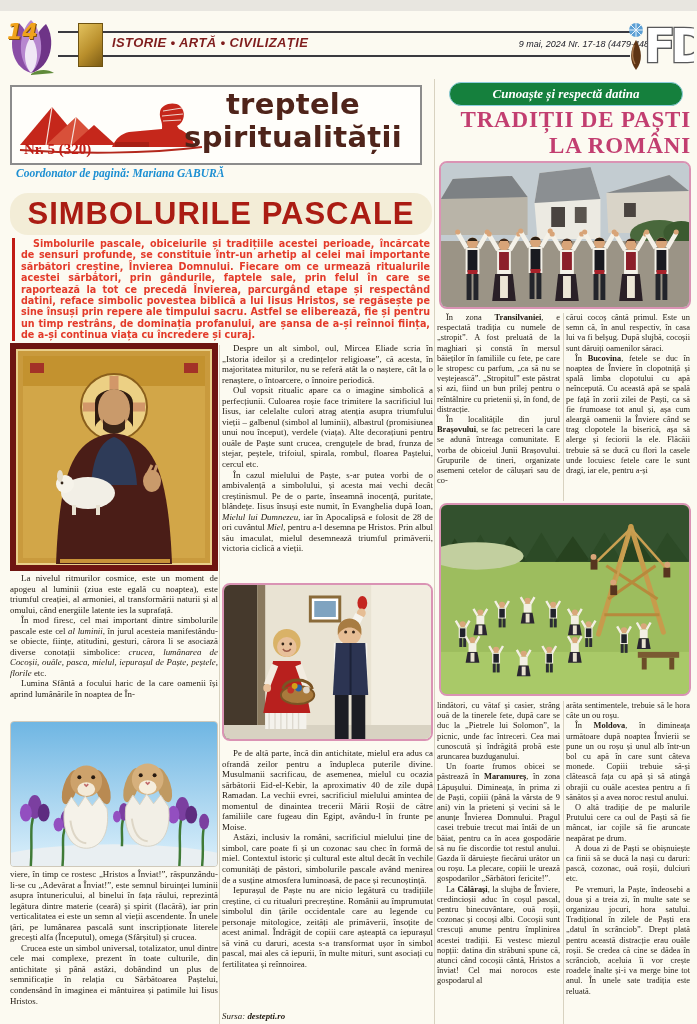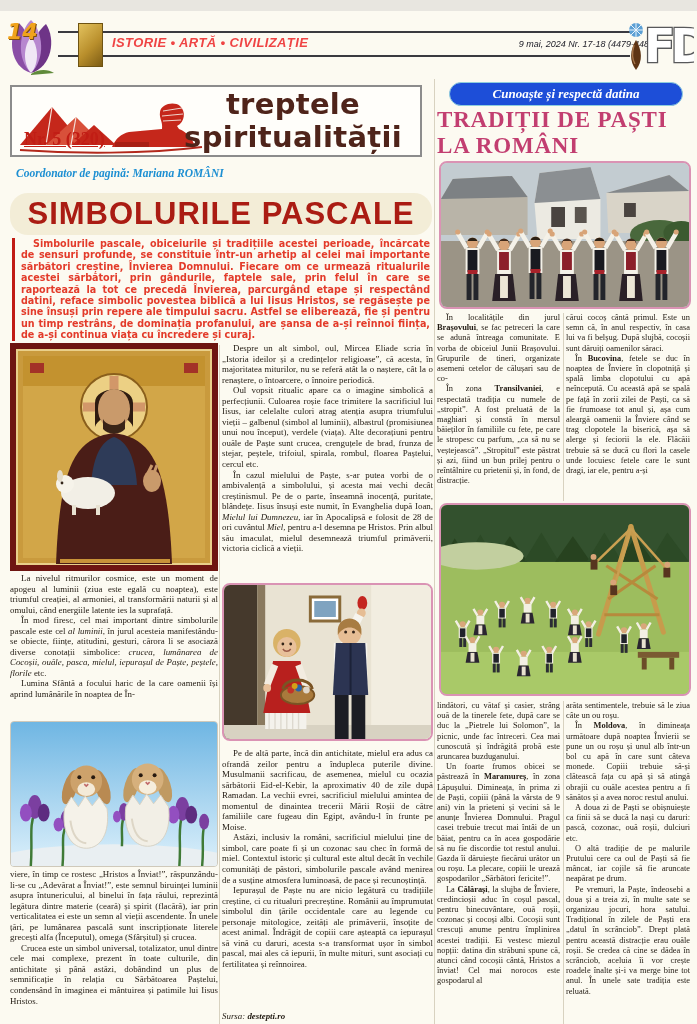--- a/index.html
+++ b/index.html
@@ -2,36 +2,36 @@
 <html lang="ro"><head>
 <meta charset="utf-8">
 <style>
   html,body{margin:0;padding:0;background:#e8e6e0;}
   .page{position:relative;width:697px;height:1024px;background:#fcfaf1;overflow:hidden;
         font-family:"Liberation Serif",serif;margin:11px auto;padding-left:34px;}
   .abs{position:absolute;}
   
   .rule{position:absolute;left:58px;width:572px;height:2px;background:#3a3a40;}
   .section-label{position:absolute;left:112px;top:24px;font-family:"Liberation Sans",sans-serif;
-        font-style:italic;font-weight:900;font-size:13px;color:#ef4444;letter-spacing:.4px;text-align:center;}
+        font-style:italic;font-weight:900;font-size:13px;color:#7f1d1d;letter-spacing:.4px;text-align:center;}
   .date-issue{position:absolute;right:74px;top:28px;font-family:"Liberation Sans",sans-serif;
         font-style:italic;font-weight:normal;font-size:9px;color:#1a1a24;}
   .pagenum{position:absolute;left:7px;top:8px;font-family:"DejaVu Sans",sans-serif;
         font-style:italic;font-weight:900;font-size:22px;color:#f0a31c;
         text-shadow:1px 1px 0 #7a4d12;z-index:3;}
   .goldblock{position:absolute;left:78px;top:12px;width:23px;height:42px;
         background:linear-gradient(135deg,#e3c25e 0%,#b98f2c 55%,#7d5c14 100%);
         border:1px solid #6e5312;z-index:2;}
   
-  .masthead-box{position:absolute;left:10px;top:74px;width:412px;height:72px;background:#fffefa;
+  .masthead-box{position:absolute;left:10px;top:74px;width:412px;height:80px;background:#fffefa;
         border:2px solid #8c8c8c;box-sizing:border-box;}
   .masthead-title{position:absolute;left:150px;top:1px;width:262px;text-align:center;
         font-family:"DejaVu Sans",sans-serif;font-weight:bold;color:#4f241a;
         font-size:29px;line-height:33px;letter-spacing:.3px;}
-  .masthead-issue{position:absolute;left:12px;bottom:5px;font-weight:bold;font-size:18px;color:#c11d15;text-decoration:underline;}
+  .masthead-issue{position:absolute;left:12px;bottom:5px;font-weight:bold;font-size:15px;color:#c11d15;}
   .coordinator{position:absolute;left:16px;top:156px;font-style:italic;font-weight:bold;
         font-size:11.5px;color:#1d8fd2;}
   
   .main-title{position:absolute;left:10px;top:182px;width:422px;height:42px;background:#f3edd7;
         color:#aa1c13;font-family:"Liberation Sans",sans-serif;font-weight:bold;font-size:31px;
         line-height:42px;text-align:center;letter-spacing:1px;border-radius:18px;}
   .lead{position:absolute;left:12px;top:227px;width:418px;box-sizing:border-box;
         border-left:3px solid #c11c15;padding-left:6px;color:#e33b2a;
         font-family:"DejaVu Sans",sans-serif;font-weight:bold;font-size:9.6px;line-height:11.4px;
         text-align:justify;text-indent:12px;}
@@ -40,24 +40,24 @@
   .para.cont{text-indent:0;}
   .narrow .para{font-size:8.4px;line-height:10.2px;text-indent:9px;}
   .narrow .para.cont{text-indent:0;}
   .source{text-align:left;text-indent:0;font-style:italic;margin-top:2px;}
   
   .photo{position:absolute;box-sizing:border-box;overflow:hidden;background:#ddd;}
   .pink-frame{border:2px solid #da93b4;border-radius:8px;}
   .thin-frame{border:1px solid #cfc9ba;border-radius:4px;}
   .photo svg{display:block;width:100%;height:100%;}
   
-  .kicker{position:absolute;left:449px;top:71px;width:232px;height:22px;background:#1d4ed8;
+  .kicker{position:absolute;left:449px;top:71px;width:232px;height:22px;background:#15803d;
         border:1px solid #8ecddd;border-radius:12px;color:#fff;font-style:italic;font-weight:bold;
         font-size:13px;line-height:21px;text-align:center;}
-  .right-title{position:absolute;left:437px;top:96px;width:254px;text-align:left;color:#c23e70;
+  .right-title{position:absolute;left:437px;top:96px;width:254px;text-align:right;color:#c23e70;
         font-weight:bold;font-size:23px;line-height:25.5px;letter-spacing:.8px;}
   
   .vrule{position:absolute;width:1px;background:#d8d2c0;}
 </style>
 </head>
 <body>
 
 <div class="page">
 
   <div class="rule" style="top:20px;"></div>
@@ -96,21 +96,21 @@
       <path d="M147 16 L166 13 M146 21 L167 19 M147 26 L165 25" stroke="#f0d5cd" stroke-width="1"></path>
       <rect x="99" y="47" width="34" height="5" fill="#a81f14"></rect>
       <path d="M4 55 C60 59 130 59 186 52" stroke="#b3281c" stroke-width="2" fill="none"></path>
     </svg>
     <div class="masthead-title">
       <div>treptele</div>
       <div>spiritualității</div>
     </div>
     <div class="masthead-issue">Nr. 5 (320)</div>
   </div>
-  <div class="coordinator">Coordonator de pagină: Mariana ROMÂNI</div>
+  <div class="coordinator">Coordonator de pagină: Mariana GABURĂ</div>
 
   <div class="main-title">SIMBOLURILE PASCALE</div>
   <div class="lead">Simbolurile pascale, obiceiurile și tradițiile acestei perioade, încărcate de sensuri profunde, se constituie într-un arhetip al celei mai importante sărbători creștine, Învierea Domnului. Fiecare om ce urmează ritualurile acestei sărbători, prin gândurile, faptele sale, prin felul în care se raportează la tot ce precedă Învierea, parcurgând etape și respectând datini, reface simbolic povestea biblică a lui Iisus Hristos, se regăsește pe sine însuși prin repere ale timpului sacru. Astfel se eliberează, fie și pentru un timp restrâns, de dominația profanului, are șansa de a-și reînnoi ființa, de a-și continua viața cu încredere și curaj.</div>
 
   <div class="photo" style="left:10px;top:332px;width:208px;height:228px;">
     <svg viewBox="0 0 208 228" preserveAspectRatio="none">
       <rect width="208" height="228" fill="#6e1511"></rect>
       <rect x="7" y="7" width="194" height="214" fill="#c99a3d" stroke="#e9cf8a" stroke-width="2"></rect>
       <rect x="13" y="13" width="182" height="202" fill="#d2a648"></rect>
       <path d="M13 13 h182 v30 h-182 Z" fill="#c3922f"></path>
@@ -309,22 +309,22 @@
         <use href="#fw" x="64" y="82"></use>
       <use href="#fm" x="96" y="79"></use>
         <use href="#fw" x="128" y="82"></use>
       <use href="#fm" x="161" y="80"></use>
         <use href="#fw" x="193" y="82"></use>
       <use href="#fm" x="224" y="80"></use>
     </svg>
   </div>
 
   <div class="body-text narrow" style="left:437px;top:302px;width:123px;height:190px;">
+      <p class="para">În zona <b>Transilvaniei</b>, e respectată tradiția cu numele de „stropit”. A fost preluată de la maghiari și constă în mersul băieților în familiile cu fete, pe care le stropesc cu parfum, „ca să nu se veștejească”. „Stropitul” este păstrat și azi, fiind un bun prilej pentru o reîntâlnire cu prietenii și, în fond, de distracție.</p>
       <p class="para">În localitățile din jurul <b>Brașovului</b>, se fac petreceri la care se adună întreaga comunitate. E vorba de obiceiul Junii Brașovului. Grupurile de tineri, organizate asemeni cetelor de călușari sau de co-</p>
-      <p class="para">În zona <b>Transilvaniei</b>, e respectată tradiția cu numele de „stropit”. A fost preluată de la maghiari și constă în mersul băieților în familiile cu fete, pe care le stropesc cu parfum, „ca să nu se veștejească”. „Stropitul” este păstrat și azi, fiind un bun prilej pentru o reîntâlnire cu prietenii și, în fond, de distracție.</p>
     </div>
   <div class="body-text narrow" style="left:566px;top:302px;width:124px;height:190px;">
       <p class="para cont">cărui cocoș cântă primul. Este un semn că, în anul respectiv, în casa lui va fi belșug. După slujbă, cocoșii sunt dăruiți oamenilor săraci.</p>
       <p class="para">În <b>Bucovina</b>, fetele se duc în noaptea de Înviere în clopotniță și spală limba clopotului cu apă neîncepută. Cu această apă se spală pe față în zorii zilei de Paști, ca să fie frumoase tot anul și, așa cum aleargă oamenii la Înviere când se trag clopotele la biserică, așa să alerge și feciorii la ele. Flăcăii trebuie să se ducă cu flori la casele unde locuiesc fetele care le sunt dragi, iar ele, pentru a-și</p>
     </div>
 
   <div class="photo pink-frame" style="left:439px;top:492px;width:252px;height:193px;">
     <svg viewBox="0 0 252 193" preserveAspectRatio="none">
       <rect width="252" height="193" fill="#9dbd5e"></rect>
       <rect width="252" height="58" fill="#33512e"></rect>
@@ -398,24 +398,24 @@
         <use href="#dw" x="206" y="124"></use>
     </svg>
   </div>
 
   <div class="body-text narrow" style="left:437px;top:690px;width:123px;height:330px;">
       <p class="para cont">lindători, cu vătaf și casier, strâng ouă de la tinerele fete, după care se duc la „Pietrele lui Solomon”, la picnic, unde fac întreceri. Cea mai cunoscută și îndrăgită probă este aruncarea buzduganului.</p>
       <p class="para">Un foarte frumos obicei se păstrează în <b>Maramureș</b>, în zona Lăpușului. Dimineața, în prima zi de Paști, copiii (până la vârsta de 9 ani) vin la prieteni și vecini să le anunțe Învierea Domnului. Pragul casei trebuie trecut mai întâi de un băiat, pentru ca în acea gospodărie să nu fie discordie tot restul anului. Gazda îi dăruiește fiecărui urător un ou roșu. La plecare, copiii le urează gospodarilor „Sărbători fericite!”.</p>
       <p class="para">La <b>Călărași</b>, la slujba de Înviere, credincioșii aduc în coșul pascal, pentru binecuvântare, ouă roșii, cozonac și cocoși albi. Cocoșii sunt crescuți anume pentru împlinirea acestei tradiții. Ei vestesc miezul nopții: datina din străbuni spune că, atunci când cocoșii cântă, Hristos a înviat! Cel mai norocos este gospodarul al</p>
     </div>
   <div class="body-text narrow" style="left:566px;top:690px;width:124px;height:330px;">
-      <p class="para cont">arăta sentimentele, trebuie să le ziua câte un ou roșu.</p>
+      <p class="para cont">arăta sentimentele, trebuie să le hora câte un ou roșu.</p>
       <p class="para">În <b>Moldova</b>, în dimineața următoare după noaptea Învierii se pune un ou roșu și unul alb într-un bol cu apă în care sunt câteva monede. Copiii trebuie să-și clătească fața cu apă și să atingă obrajii cu ouăle acestea pentru a fi sănătos și a avea noroc restul anului.</p>
+      <p class="para">O altă tradiție de pe malurile Prutului cere ca oul de Paști să fie mâncat, iar cojile să fie aruncate neapărat pe drum.</p>
       <p class="para">A doua zi de Paști se obișnuiește ca finii să se ducă la nași cu daruri: pască, cozonac, ouă roșii, dulciuri etc.</p>
-      <p class="para">O altă tradiție de pe malurile Prutului cere ca oul de Paști să fie mâncat, iar cojile să fie aruncate neapărat pe drum.</p>
       <p class="para">Pe vremuri, la Paște, îndeosebi a doua și a treia zi, în multe sate se organizau jocuri, hora satului. Tradițional în zilele de Paști era „datul în scrânciob”. Drept plată pentru această distracție erau ouăle roșii. Se credea că cine se dădea în scrânciob, aceluia îi vor crește roadele înalte și-i va merge bine tot anul. În unele sate tradiția este reluată.</p>
     </div>
 
   <div class="vrule" style="left:219px;top:334px;height:682px;"></div>
   <div class="vrule" style="left:434px;top:68px;height:948px;"></div>
   <div class="vrule" style="left:563px;top:302px;height:188px;"></div>
   <div class="vrule" style="left:563px;top:690px;height:326px;"></div>
 
 </div>
 

